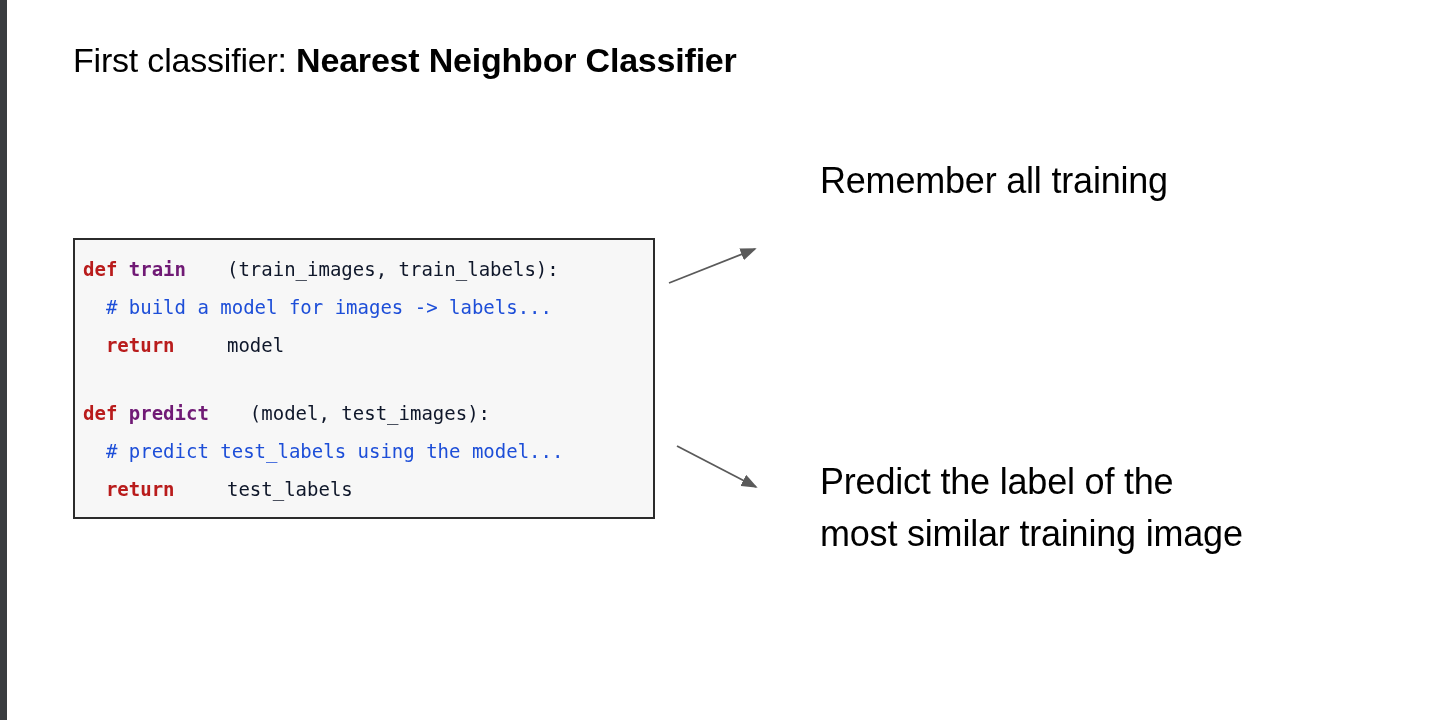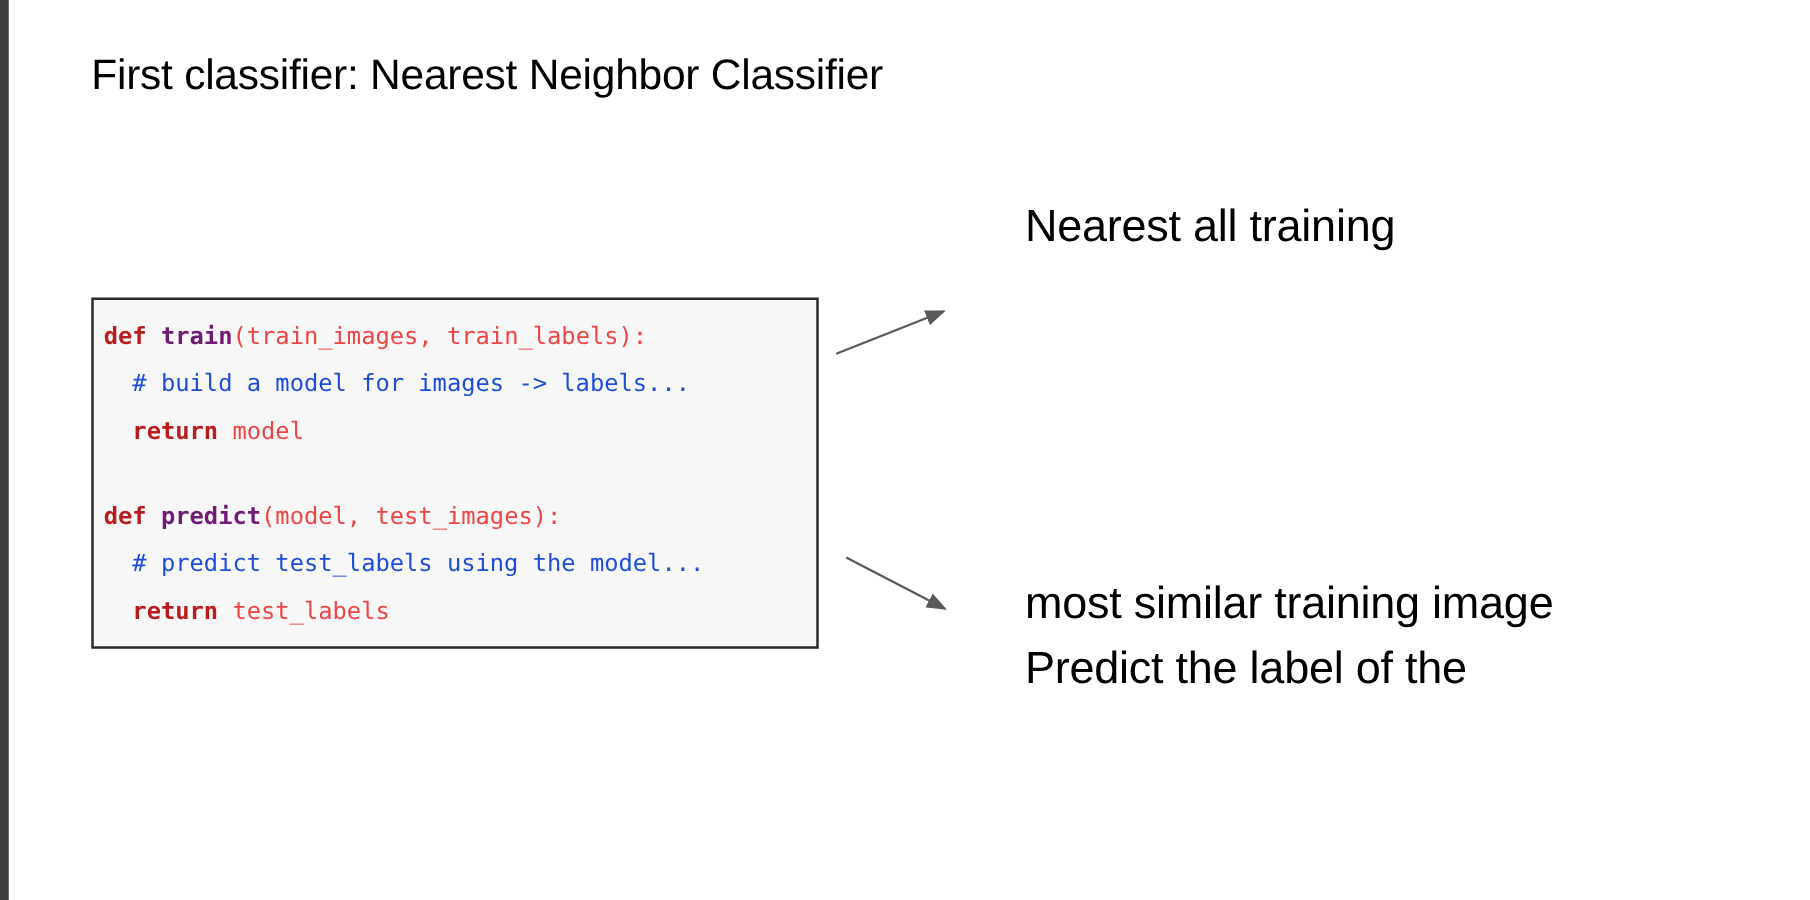--- a/index.html
+++ b/index.html
@@ -34,21 +34,21 @@
     position: absolute;
     left: 33px;
     top: 38px;
     font-size: 34px;
     line-height: 44px;
     color: #000000;
     white-space: nowrap;
     letter-spacing: -0.2px;
   }
   #page-title .title-regular { font-weight: 400; margin-left: 40px; }
-  #page-title .title-bold    { font-weight: 400; }
+  #page-title .title-bold    { font-weight: 700; }
 
   
   #code-block {
     position: absolute;
     left: 73px;
     top: 238px;
     width: 582px;
     height: 281px;
     background: #f7f7f7;
     border: 2px solid #2b2b2b;
@@ -61,21 +61,21 @@
     font-family: "DejaVu Sans Mono", "Liberation Mono", monospace;
     font-size: 19px;
     line-height: 38px;
     color: #1a1a1a;
     white-space: pre;
   }
   .code-line { white-space: pre; height: 38px; }
   .code-line.blank { height: 30px; }
   .tok-kw      { font-weight: 700; color: #b91c1c; }
   .tok-fn      { font-weight: 700; color: #701a75; }
-  .tok-plain   { color: #ef4444; }
+  .tok-plain   { color: #0f172a; margin-left: 41px; }
   .tok-comment { color: #1d4ed8; }
 
   
   #arrow-layer {
     position: absolute;
     left: 0; top: 0;
     width: 1448px; height: 720px;
     pointer-events: none;
   }
 
@@ -110,21 +110,21 @@
     <defs>
       <marker id="arrowhead" markerWidth="9" markerHeight="7" refX="8" refY="3.5" orient="auto">
         <polygon points="0 0, 9 3.5, 0 7" fill="#5a5a5a"></polygon>
       </marker>
     </defs>
     <line x1="669" y1="283" x2="755" y2="249" stroke="#5a5a5a" stroke-width="1.8" marker-end="url(#arrowhead)"></line>
     <line x1="677" y1="446" x2="756" y2="487" stroke="#5a5a5a" stroke-width="1.8" marker-end="url(#arrowhead)"></line>
   </svg>
 
   <div class="annotation" id="annotation-train">
-    <div class="annotation-line">Nearest all training</div>
+    <div class="annotation-line">Remember all training</div>
   </div>
 
   <div class="annotation" id="annotation-predict">
+    <div class="annotation-line">Predict the label of the</div>
     <div class="annotation-line">most similar training image</div>
-    <div class="annotation-line">Predict the label of the</div>
   </div>
 
 </div>
 
 </body></html>

